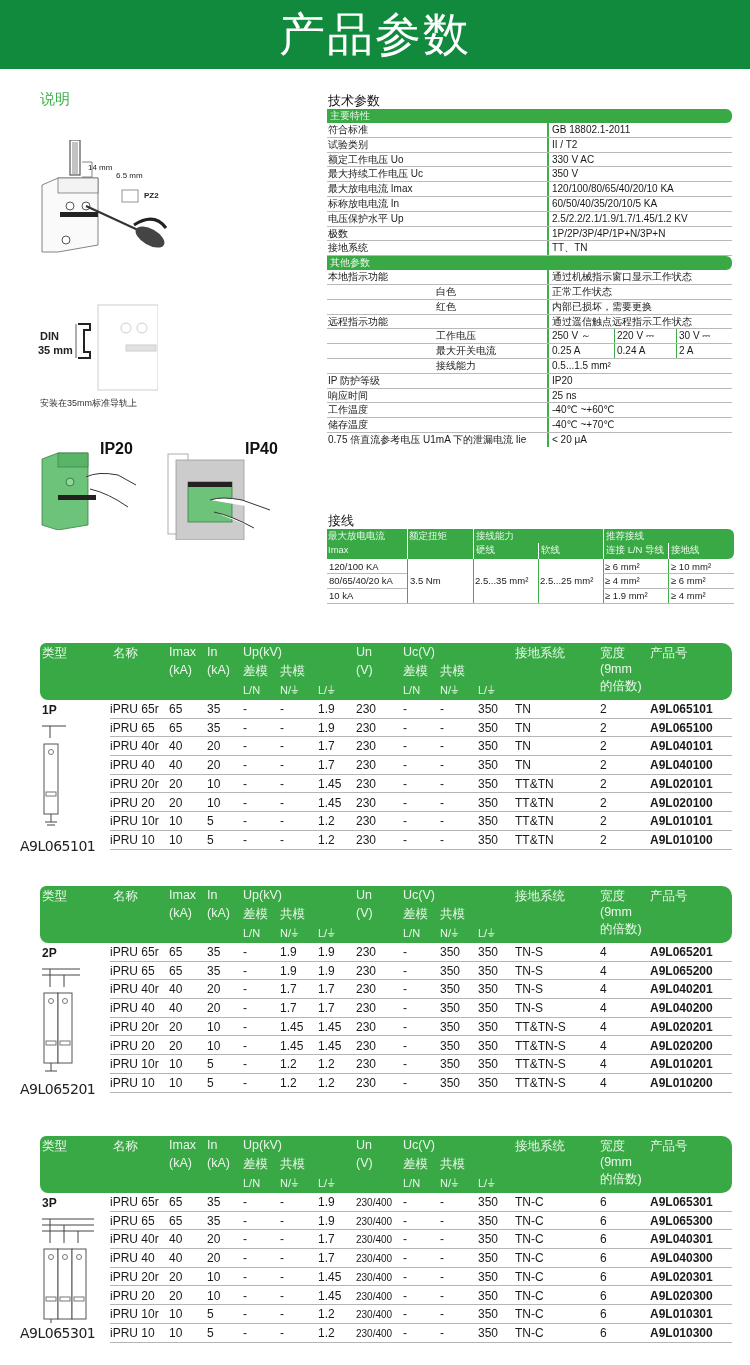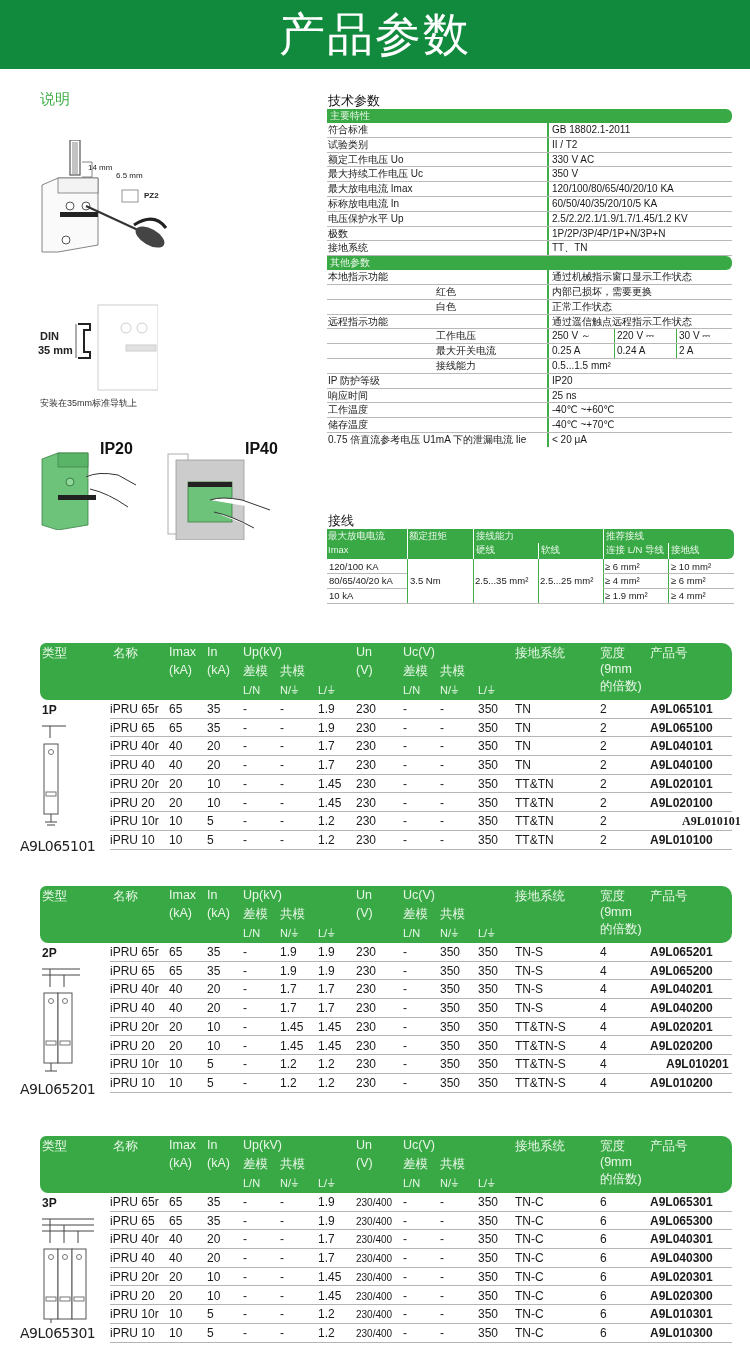--- a/index.html
+++ b/index.html
@@ -148,29 +148,29 @@
       <div class="v">TT、TN</div>
     </div>
 
   <div class="band green">其他参数</div>
   <div class="row">
       <div class="l">本地指示功能</div>
       <div class="v">通过机械指示窗口显示工作状态</div>
     </div>
   <div class="row">
       <div class="l">
+        <span class="sub">白色</span>
+      </div>
+      <div class="v">正常工作状态</div>
+    </div>
+  <div class="row">
+      <div class="l">
         <span class="sub">红色</span>
       </div>
       <div class="v">内部已损坏，需要更换</div>
-    </div>
-  <div class="row">
-      <div class="l">
-        <span class="sub">白色</span>
-      </div>
-      <div class="v">正常工作状态</div>
     </div>
   <div class="row">
       <div class="l">远程指示功能</div>
       <div class="v">通过遥信触点远程指示工作状态</div>
     </div>
   <div class="row">
       <div class="l">
         <span class="sub">工作电压</span>
       </div>
       <div class="v">
@@ -386,21 +386,21 @@
           <span style="left: 97px;">5</span>
           <span style="left: 133px;">-</span>
           <span style="left: 170px;">-</span>
           <span style="left: 208px;">1.2</span>
           <span style="left: 246px;">230</span>
           <span style="left: 293px;">-</span>
           <span style="left: 330px;">-</span>
           <span style="left: 368px;">350</span>
           <span style="left: 405px;">TT&amp;TN</span>
           <span style="left: 490px;">2</span>
-          <span class="pn" style="left: 572px; font-family: Liberation Serif, serif;">A9L010101</span>
+          <span class="pn" style="left: 540px;">A9L010101</span>
         </div>
         <div class="prow" style="top: 130.9px;">
           <span style="left: 0px;">iPRU 10</span>
           <span style="left: 59px;">10</span>
           <span style="left: 97px;">5</span>
           <span style="left: 133px;">-</span>
           <span style="left: 170px;">-</span>
           <span style="left: 208px;">1.2</span>
           <span style="left: 246px;">230</span>
           <span style="left: 293px;">-</span>
@@ -549,21 +549,21 @@
           <span style="left: 97px;">5</span>
           <span style="left: 133px;">-</span>
           <span style="left: 170px;">1.2</span>
           <span style="left: 208px;">1.2</span>
           <span style="left: 246px;">230</span>
           <span style="left: 293px;">-</span>
           <span style="left: 330px;">350</span>
           <span style="left: 368px;">350</span>
           <span style="left: 405px;">TT&amp;TN-S</span>
           <span style="left: 490px;">4</span>
-          <span class="pn" style="left: 556px;">A9L010201</span>
+          <span class="pn" style="left: 540px;">A9L010201</span>
         </div>
         <div class="prow" style="top: 130.9px;">
           <span style="left: 0px;">iPRU 10</span>
           <span style="left: 59px;">10</span>
           <span style="left: 97px;">5</span>
           <span style="left: 133px;">-</span>
           <span style="left: 170px;">1.2</span>
           <span style="left: 208px;">1.2</span>
           <span style="left: 246px;">230</span>
           <span style="left: 293px;">-</span>

